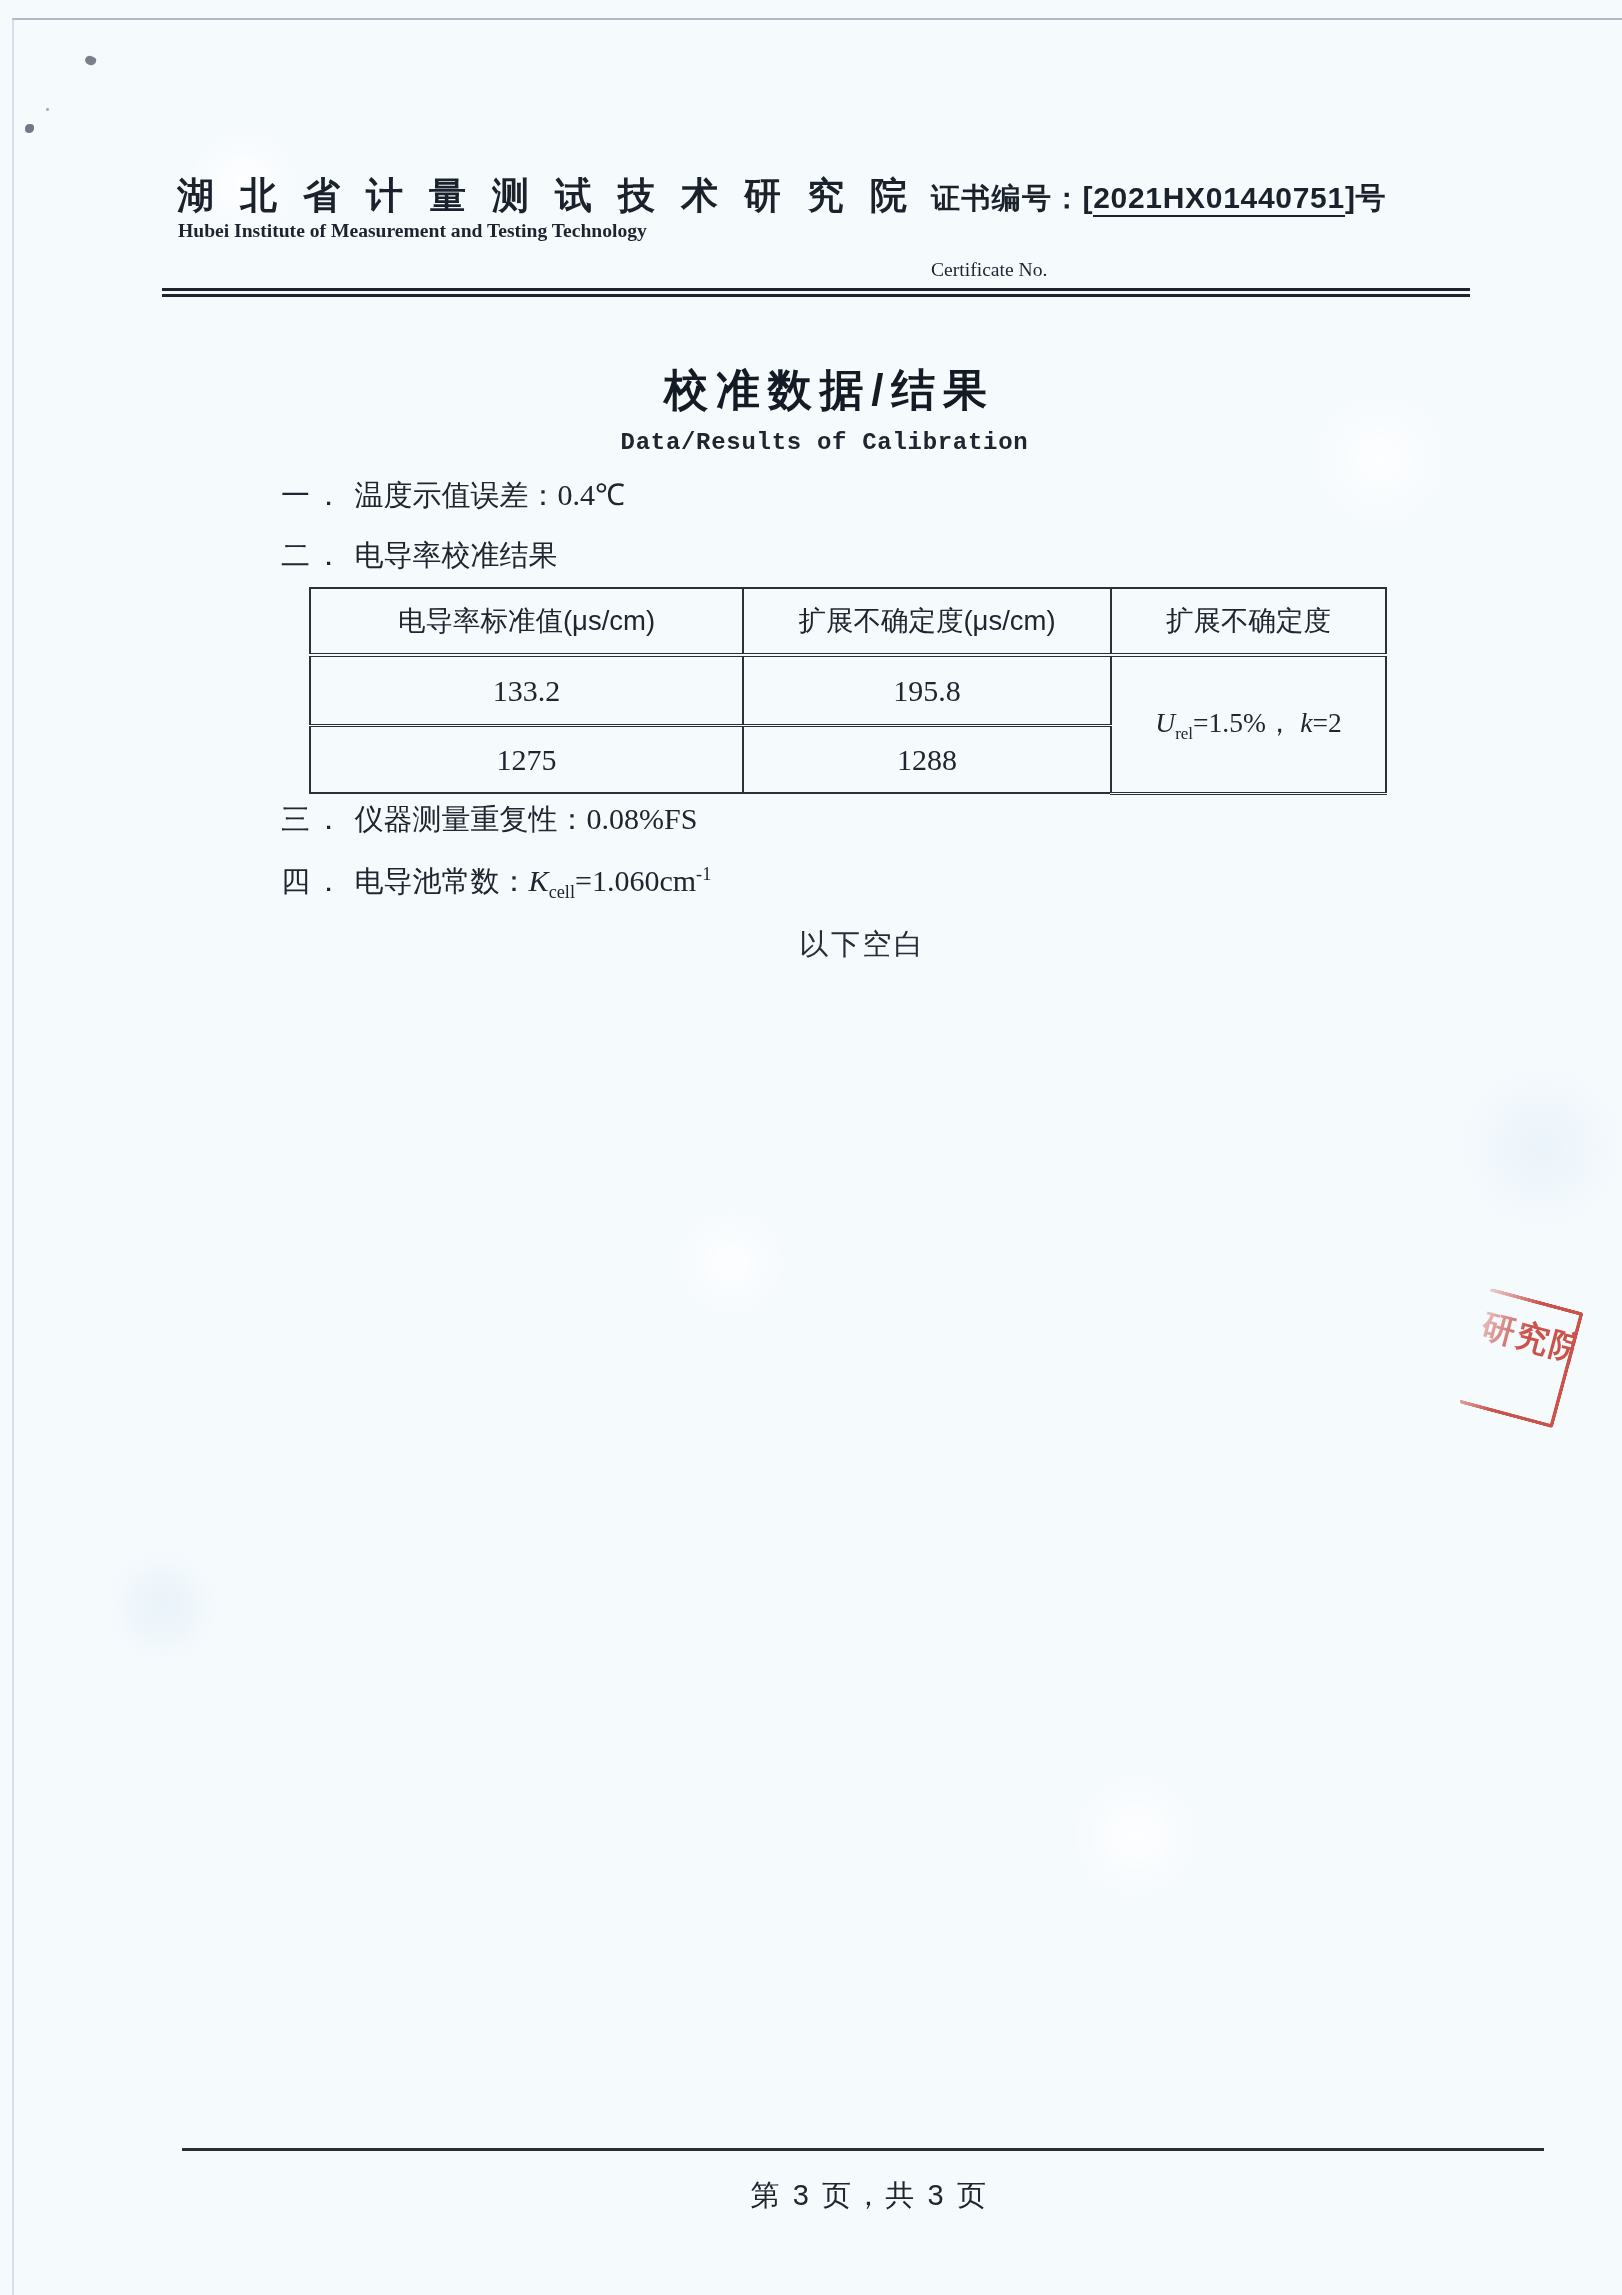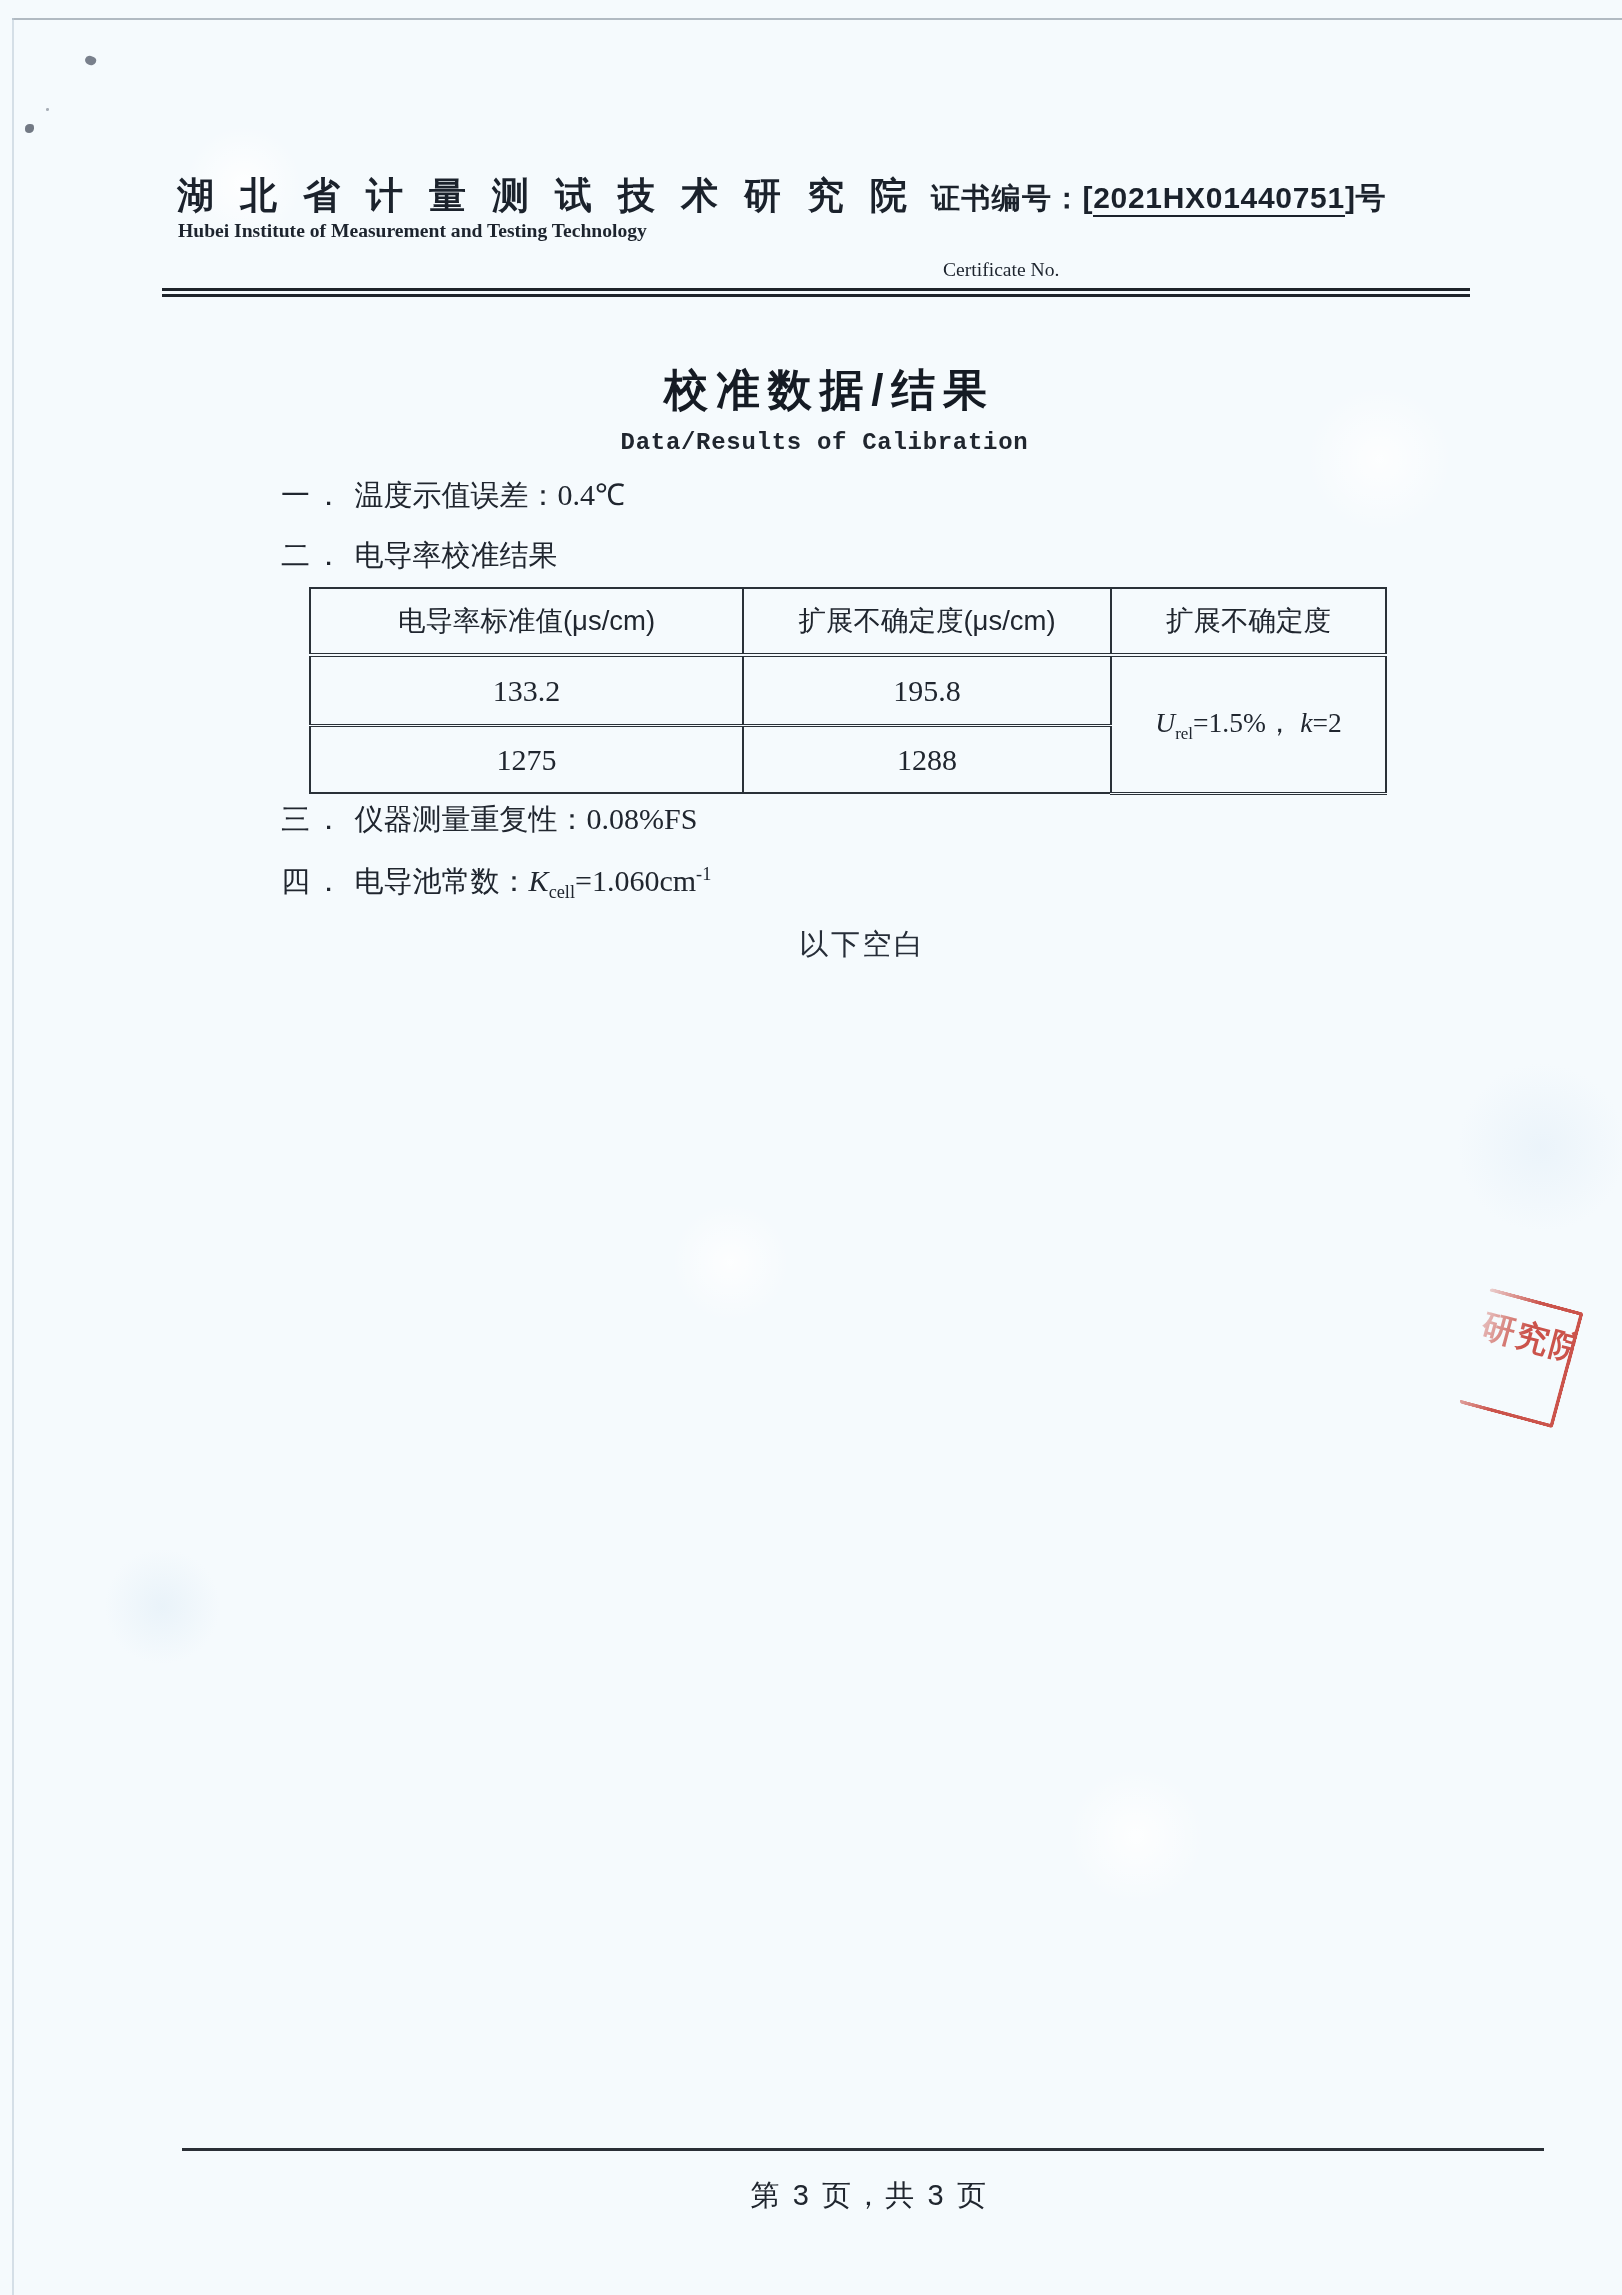--- a/index.html
+++ b/index.html
@@ -39,21 +39,21 @@
   }
   .cert-line{
     position:absolute;left:931px;top:178px;white-space:nowrap;
     display:flex;align-items:baseline;
   }
   .cert-label{font-size:29px;font-weight:600;color:#1b222c;letter-spacing:1.3px;}
   .cert-number{font-size:30px;font-weight:600;color:#1b222c;letter-spacing:0.7px;}
   .cert-number .underlined{border-bottom:2.6px solid #1b222c;padding-bottom:1.3px;}
   .cert-label-en{
     position:absolute;left:931px;top:259px;
-    font-family:"Liberation Serif",serif;font-size:19.6px;color:#1d242e;margin-left:12px;
+    font-family:"Liberation Serif",serif;font-size:19.6px;color:#1d242e;
   }
   .header-divider{position:absolute;left:162px;top:288px;width:1308px;}
   .header-divider .l1{height:3.3px;background:#1e242b;margin-bottom:2.6px;}
   .header-divider .l2{height:3.3px;background:#1e242b;}
 
   
   .page-title{
     position:absolute;left:0;right:0;top:361px;text-align:center;padding-left:36px;
     font-size:44px;font-weight:900;letter-spacing:7.8px;color:#151b24;
   }

